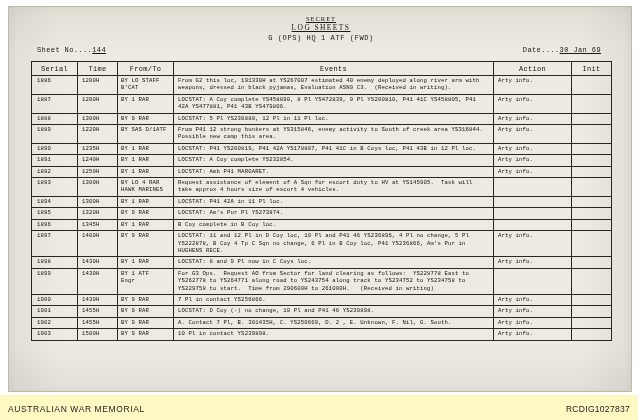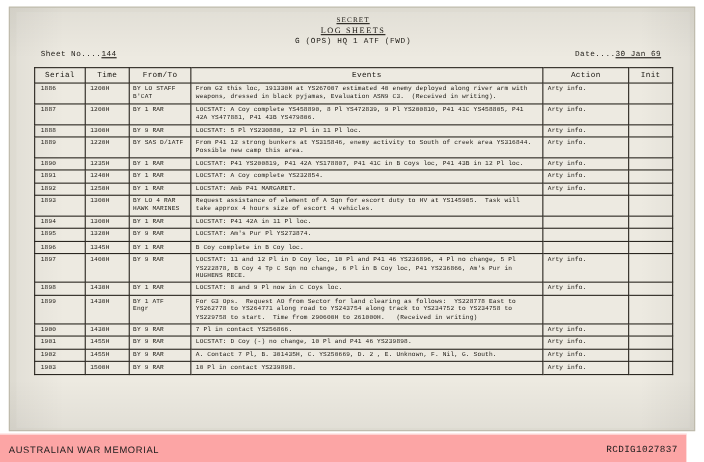--- a/index.html
+++ b/index.html
@@ -117,41 +117,41 @@
   col.w-serial { width: 46px; }
   col.w-time   { width: 40px; }
   col.w-from   { width: 56px; }
   col.w-events { width: 320px; }
   col.w-action { width: 78px; }
   col.w-init   { width: 40px; }
 
   
   #footer {
     position: absolute;
-    left: 0; right: 16px; bottom: 0;
+    left: 0; right: 2px; bottom: 0;
     height: 26px;
-    background: #fca5a5;
+    background: #fef9c3;
     border-top: 1px solid #ffffff;
     padding-left: 17px;
   }
   #awm {
     position: absolute;
     left: 8px; bottom: 6px;
     font-size: 8.5px;
     letter-spacing: 0.6px;
     color: #1b1b1b;
     font-family: "Liberation Sans", sans-serif;
   }
   #rcdig {
     position: absolute;
     right: 8px; bottom: 6px;
     font-size: 8.5px;
     letter-spacing: 0.3px;
     color: #1b1b1b;
-    font-family: Liberation Mono, monospace;
+    font-family: Liberation Sans, sans-serif;
   }
   
   #grain {
     position: absolute; inset: 0;
     background:
       linear-gradient(180deg, rgba(0,0,0,0.05), rgba(0,0,0,0) 12%, rgba(0,0,0,0) 88%, rgba(0,0,0,0.05)),
       linear-gradient(90deg, rgba(0,0,0,0.05), rgba(0,0,0,0) 8%, rgba(0,0,0,0) 92%, rgba(0,0,0,0.05));
     pointer-events: none;
   }
 </style>

